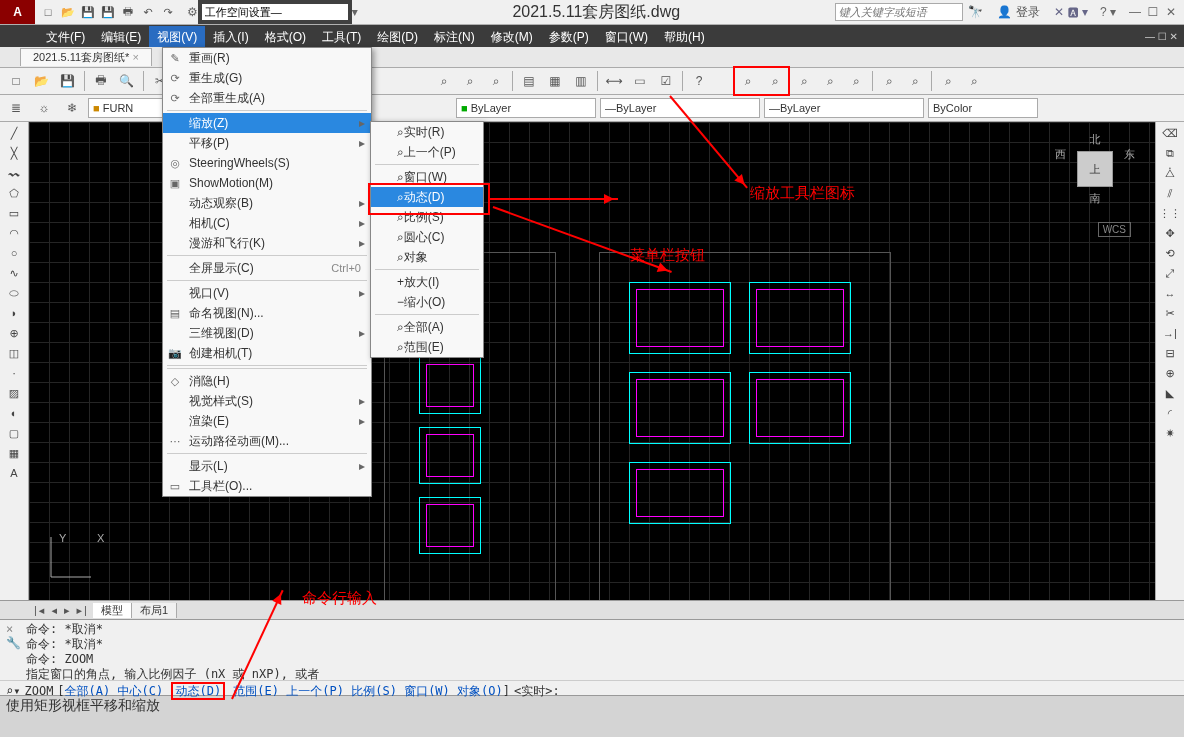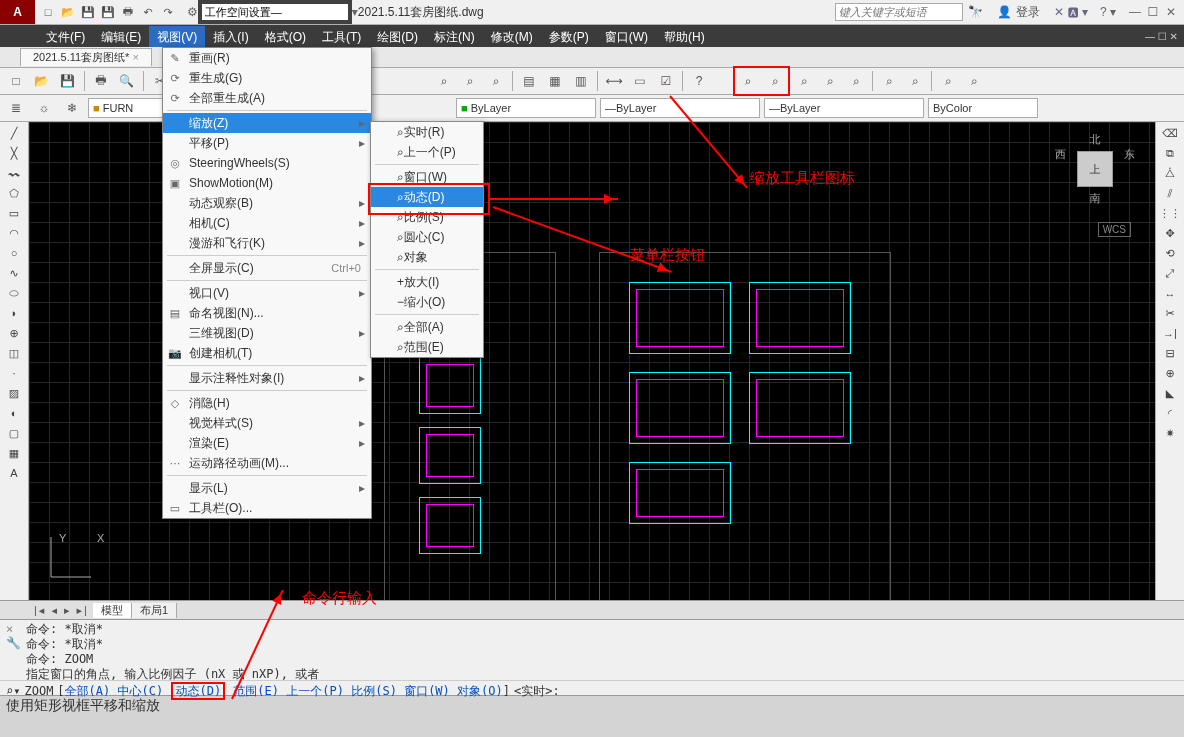--- a/index.html
+++ b/index.html
@@ -2,21 +2,21 @@
 <html><head>
 <meta charset="utf-8">
 <style>
 html,body{margin:0;padding:0;width:1184px;height:737px;background:#d4d4d4;font-family:"Microsoft YaHei","SimSun",sans-serif;font-size:12px;overflow:hidden;color:#333}
 .titlebar{height:24px;background:#f0f0f0;display:flex;align-items:center;border-bottom:1px solid #b0b0b0}
 .logo{width:35px;height:24px;background:#8b0000;display:flex;align-items:center;justify-content:center;color:#fff;font-weight:bold}
 .qat{display:flex;gap:2px;padding:0 4px}
 .qat span{width:16px;height:16px;display:inline-flex;align-items:center;justify-content:center;color:#555;font-size:11px}
 .workspace{display:flex;align-items:center;margin-left:6px}
 .workspace input{width:140px;height:16px;font-size:11px;border:4px solid #404040;padding:0 3px}
-.titletext{flex:1;font-size:12px}
+.titletext{flex:1;text-align:center;font-size:16px}
 .search-box{width:120px;height:16px;font-size:11px;font-style:italic;color:#999;border:1px solid #aaa;padding:0 3px}
 .login{margin:0 8px;color:#555}
 .win-ctrl{display:flex;gap:4px;padding:0 6px;color:#666}
 .win-ctrl span{width:14px;text-align:center}
 .menubar{height:22px;background:#3b3b3b;display:flex;align-items:center;padding-left:38px;color:#fff}
 .menubar span{padding:0 8px;height:21px;line-height:22px;cursor:default}
 .menubar span.hl{background:#296cc1}
 .menubar .mdi{margin-left:auto;padding-right:6px;font-size:10px;color:#ccc}
 .doc-tab{height:20px;background:#e8e8e8;display:flex;align-items:center;padding-left:20px;border-bottom:1px solid #aaa}
 .doc-tab .tab{background:#f8f8f8;border:1px solid #aaa;border-bottom:none;padding:1px 12px;font-size:11px}
@@ -340,23 +340,20 @@
       <span>命名视图(N)...</span>
     </div>
     <div class="mi arrow">
       <span>三维视图(D)</span>
     </div>
     <div class="mi">
       <span class="micon">📷</span>
       <span>创建相机(T)</span>
     </div>
     <div class="msep"></div>
-    <div class="mi arrow">
-      <span>显示注释性对象(I)</span>
-    </div>
     <div class="msep"></div>
     <div class="mi">
       <span class="micon">◇</span>
       <span>消隐(H)</span>
     </div>
     <div class="mi arrow">
       <span>视觉样式(S)</span>
     </div>
     <div class="mi arrow">
       <span>渲染(E)</span>
@@ -419,20 +416,20 @@
       <span class="micon">⌕</span>
       <span>全部(A)</span>
     </div>
     <div class="mi">
       <span class="micon">⌕</span>
       <span>范围(E)</span>
     </div>
   </div>
 
 <div class="red-box" style="left:368px;top:183px;width:118px;height:28px"></div>
-<div class="red-text" style="left:750px;top:169px">缩放工具栏图标</div>
+<div class="red-text" style="left:750px;top:184px">缩放工具栏图标</div>
 <div class="red-text" style="left:630px;top:246px">菜单栏按钮</div>
 <div class="red-text" style="left:302px;top:589px">命令行输入</div>
 
 <div class="arrow-line" style="left:488px;top:198px;width:130px;transform:rotate(0deg)"></div>
 <div class="arrow-line" style="left:670px;top:95px;width:120px;transform:rotate(50deg)"></div>
 <div class="arrow-line" style="left:493px;top:206px;width:190px;transform:rotate(20deg)"></div>
 <div class="arrow-line" style="left:232px;top:698px;width:120px;transform:rotate(-65deg)"></div>
 
 </body></html>

